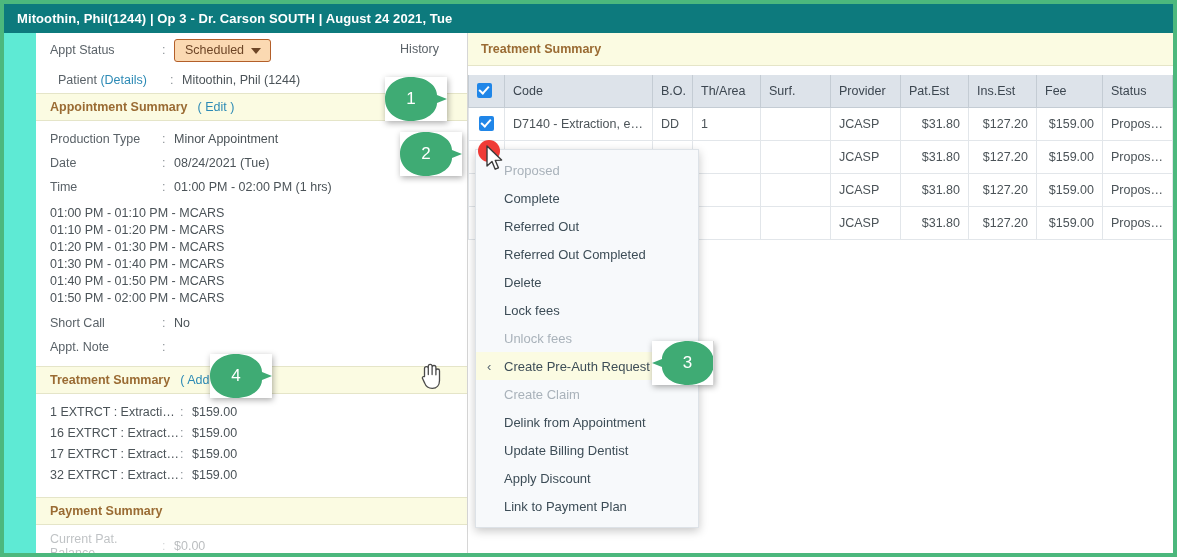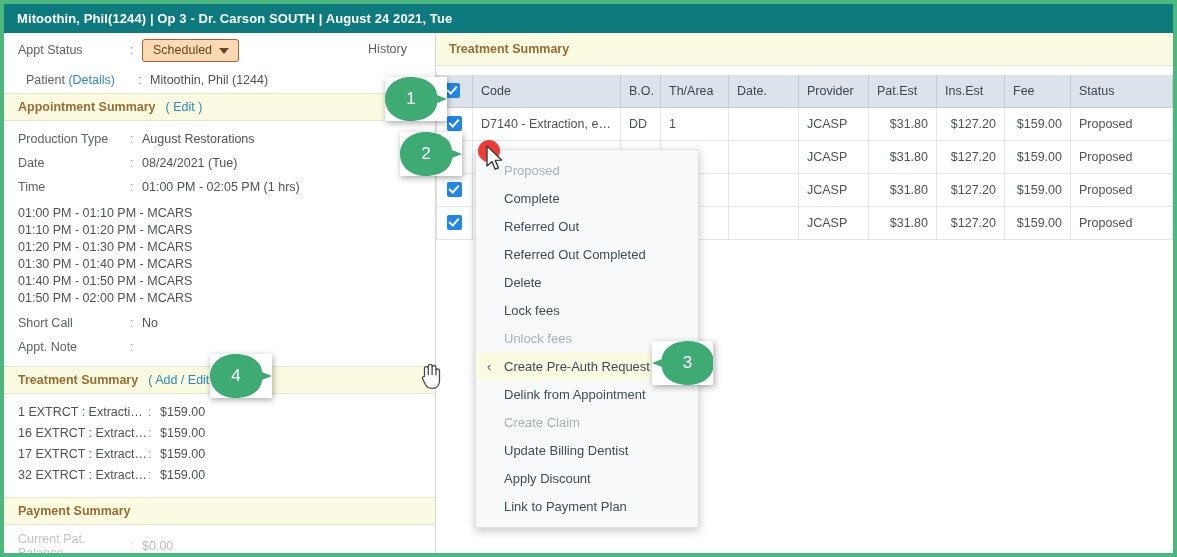--- a/index.html
+++ b/index.html
@@ -29,20 +29,21 @@
     padding-left:13px;
     box-sizing:border-box;
     letter-spacing:.1px;
   }
 
   
   .body{
     display:flex;
     height:524px;
     box-sizing:border-box;
+    margin-left:32px;
   }
   .left{
     width:432px;
     box-sizing:border-box;
     background:#ffffff;
     border-right:1px solid #d6d6d6;
     position:relative;
     overflow:hidden;
   }
   .right{
@@ -309,31 +310,31 @@
       <div class="section">
         <span>Appointment Summary</span>
         <span class="editlink">( Edit )</span>
       </div>
 
       <div style="height:6px"></div>
 
       <div class="kv">
         <span class="k">Production Type</span>
         <span class="sep">:</span>
-        <span class="v">August Restorations</span>
+        <span class="v">Minor Appointment</span>
       </div>
       <div class="kv">
         <span class="k">Date</span>
         <span class="sep">:</span>
         <span class="v">08/24/2021 (Tue)</span>
       </div>
       <div class="kv">
         <span class="k">Time</span>
         <span class="sep">:</span>
-        <span class="v">01:00 PM - 02:05 PM (1 hrs)</span>
+        <span class="v">01:00 PM - 02:00 PM (1 hrs)</span>
       </div>
 
       <div class="slotlist">
         <div class="slot">01:00 PM - 01:10 PM - MCARS</div>
         <div class="slot">01:10 PM - 01:20 PM - MCARS</div>
         <div class="slot">01:20 PM - 01:30 PM - MCARS</div>
         <div class="slot">01:30 PM - 01:40 PM - MCARS</div>
         <div class="slot">01:40 PM - 01:50 PM - MCARS</div>
         <div class="slot">01:50 PM - 02:00 PM - MCARS</div>
       </div>
@@ -415,21 +416,21 @@
             <col>
         </colgroup>
         <thead>
           <tr>
             <th class="ck">
               <span class="chk"></span>
             </th>
             <th>Code</th>
             <th>B.O.</th>
             <th>Th/Area</th>
-            <th>Date.</th>
+            <th>Surf.</th>
             <th>Provider</th>
             <th>Pat.Est</th>
             <th>Ins.Est</th>
             <th>Fee</th>
             <th>Status</th>
           </tr>
         </thead>
         <tbody>
           <tr>
             <td class="ck"><span class="chk"></span></td>
@@ -503,25 +504,25 @@
     <div class="ctxitem">
         <span>Lock fees</span>
       </div>
     <div class="ctxitem disabled">
         <span>Unlock fees</span>
       </div>
     <div class="ctxitem highlight">
       <span class="backchev">‹</span>
       <span>Create Pre-Auth Request</span>
     </div>
-    <div class="ctxitem">
-        <span>Delink from Appointment</span>
-      </div>
     <div class="ctxitem disabled">
         <span>Create Claim</span>
+      </div>
+    <div class="ctxitem">
+        <span>Delink from Appointment</span>
       </div>
     <div class="ctxitem">
         <span>Update Billing Dentist</span>
       </div>
     <div class="ctxitem">
         <span>Apply Discount</span>
       </div>
     <div class="ctxitem">
         <span>Link to Payment Plan</span>
       </div>

